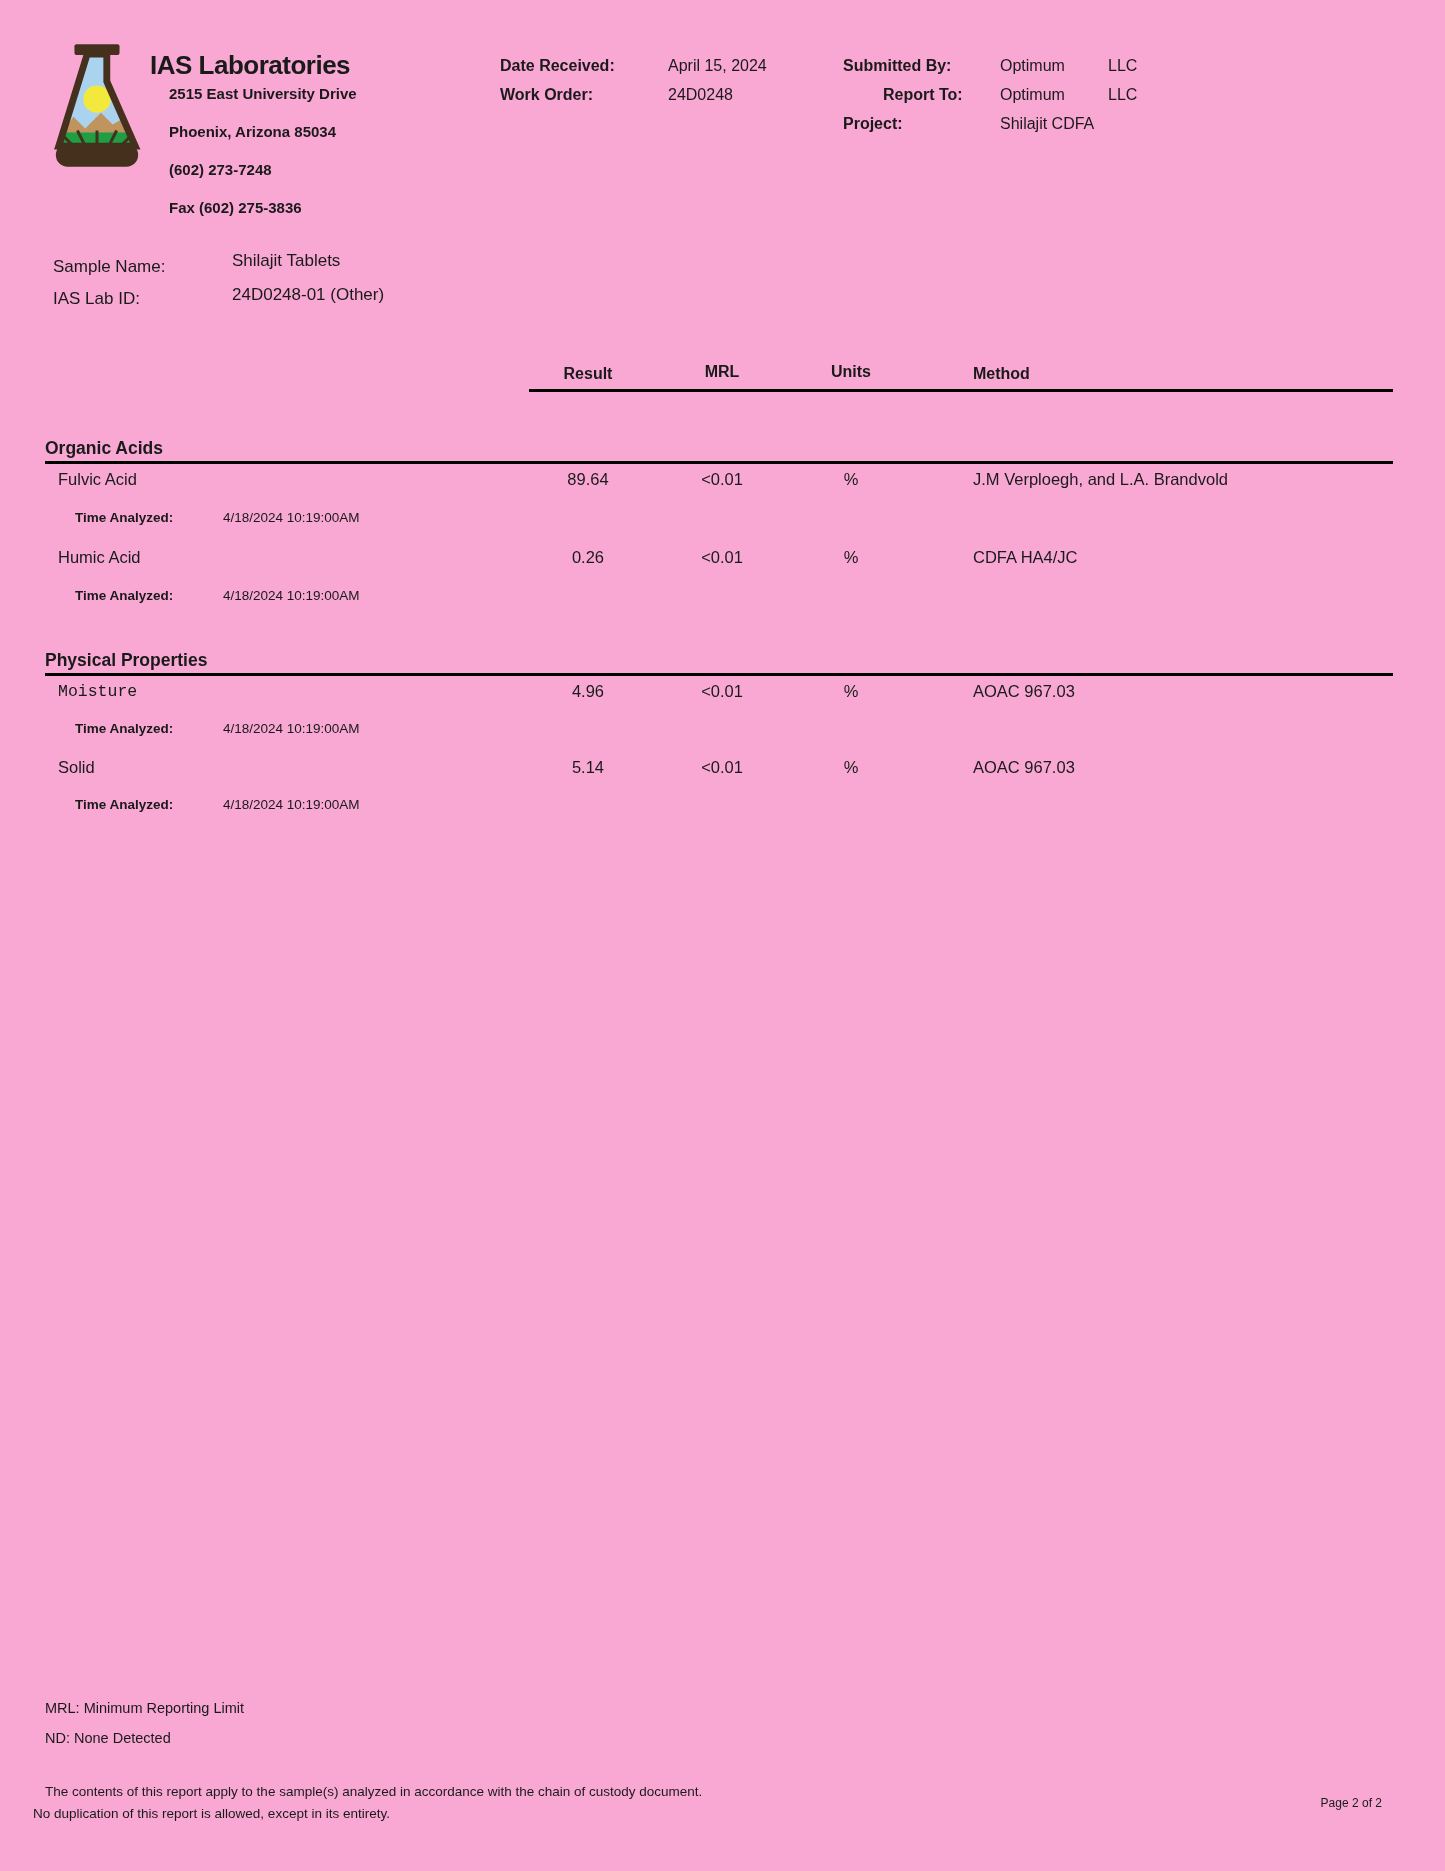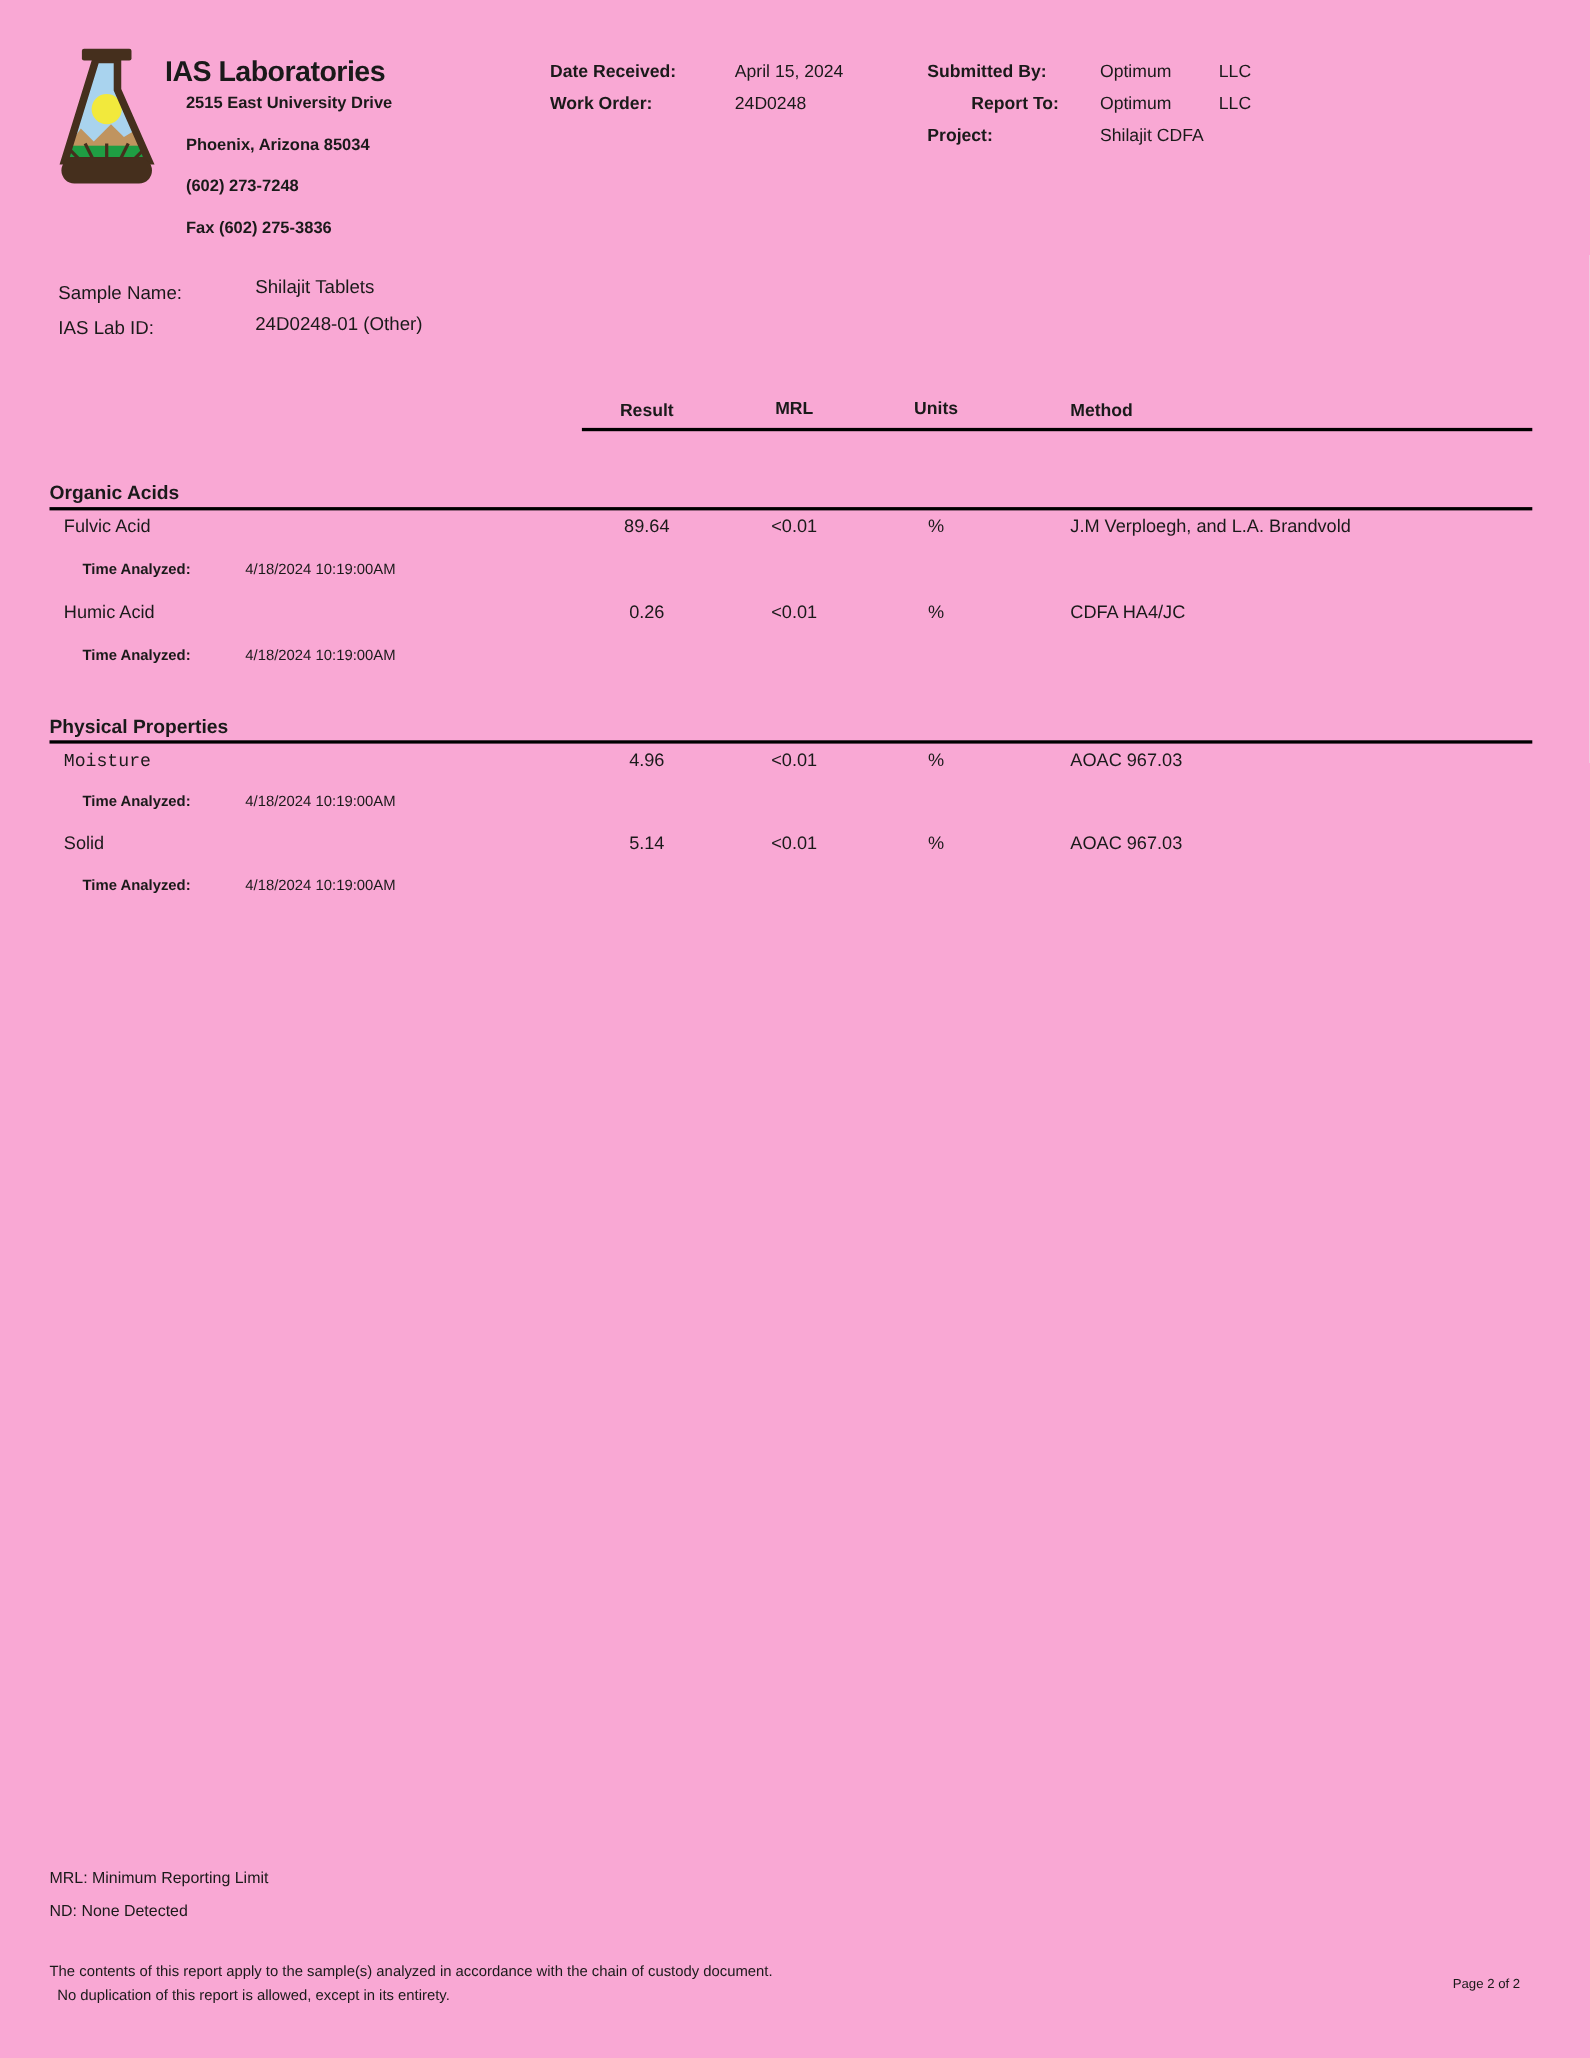--- a/index.html
+++ b/index.html
@@ -136,17 +136,17 @@
   <div class="abs cell" style="left:662px;top:758px;">&lt;0.01</div>
   <div class="abs cell" style="left:791px;top:758px;">%</div>
   <div class="abs cell-method" style="left:973px;top:758px;">AOAC 967.03</div>
   <div class="abs ta-label" style="left:75px;top:797px;">Time Analyzed:</div>
   <div class="abs ta-value" style="left:183px;top:797px;">4/18/2024 10:19:00AM</div>
 
   <div class="abs footnote" style="left:45px;top:1700px;">MRL: Minimum Reporting Limit</div>
   <div class="abs footnote" style="left:45px;top:1730px;">ND: None Detected</div>
 
   <div class="abs disclaimer" style="left:45px;top:1784px;">The contents of this report apply to the sample(s) analyzed in accordance with the chain of custody document.</div>
-  <div class="abs disclaimer" style="left:52px;top:1806px;">No duplication of this report is allowed, except in its entirety.</div>
+  <div class="abs disclaimer" style="left:33px;top:1806px;">No duplication of this report is allowed, except in its entirety.</div>
 
   <div class="abs pagenum" style="right:63px;top:1796px;">Page 2 of 2</div>
 
 </div>
 
 </body></html>

